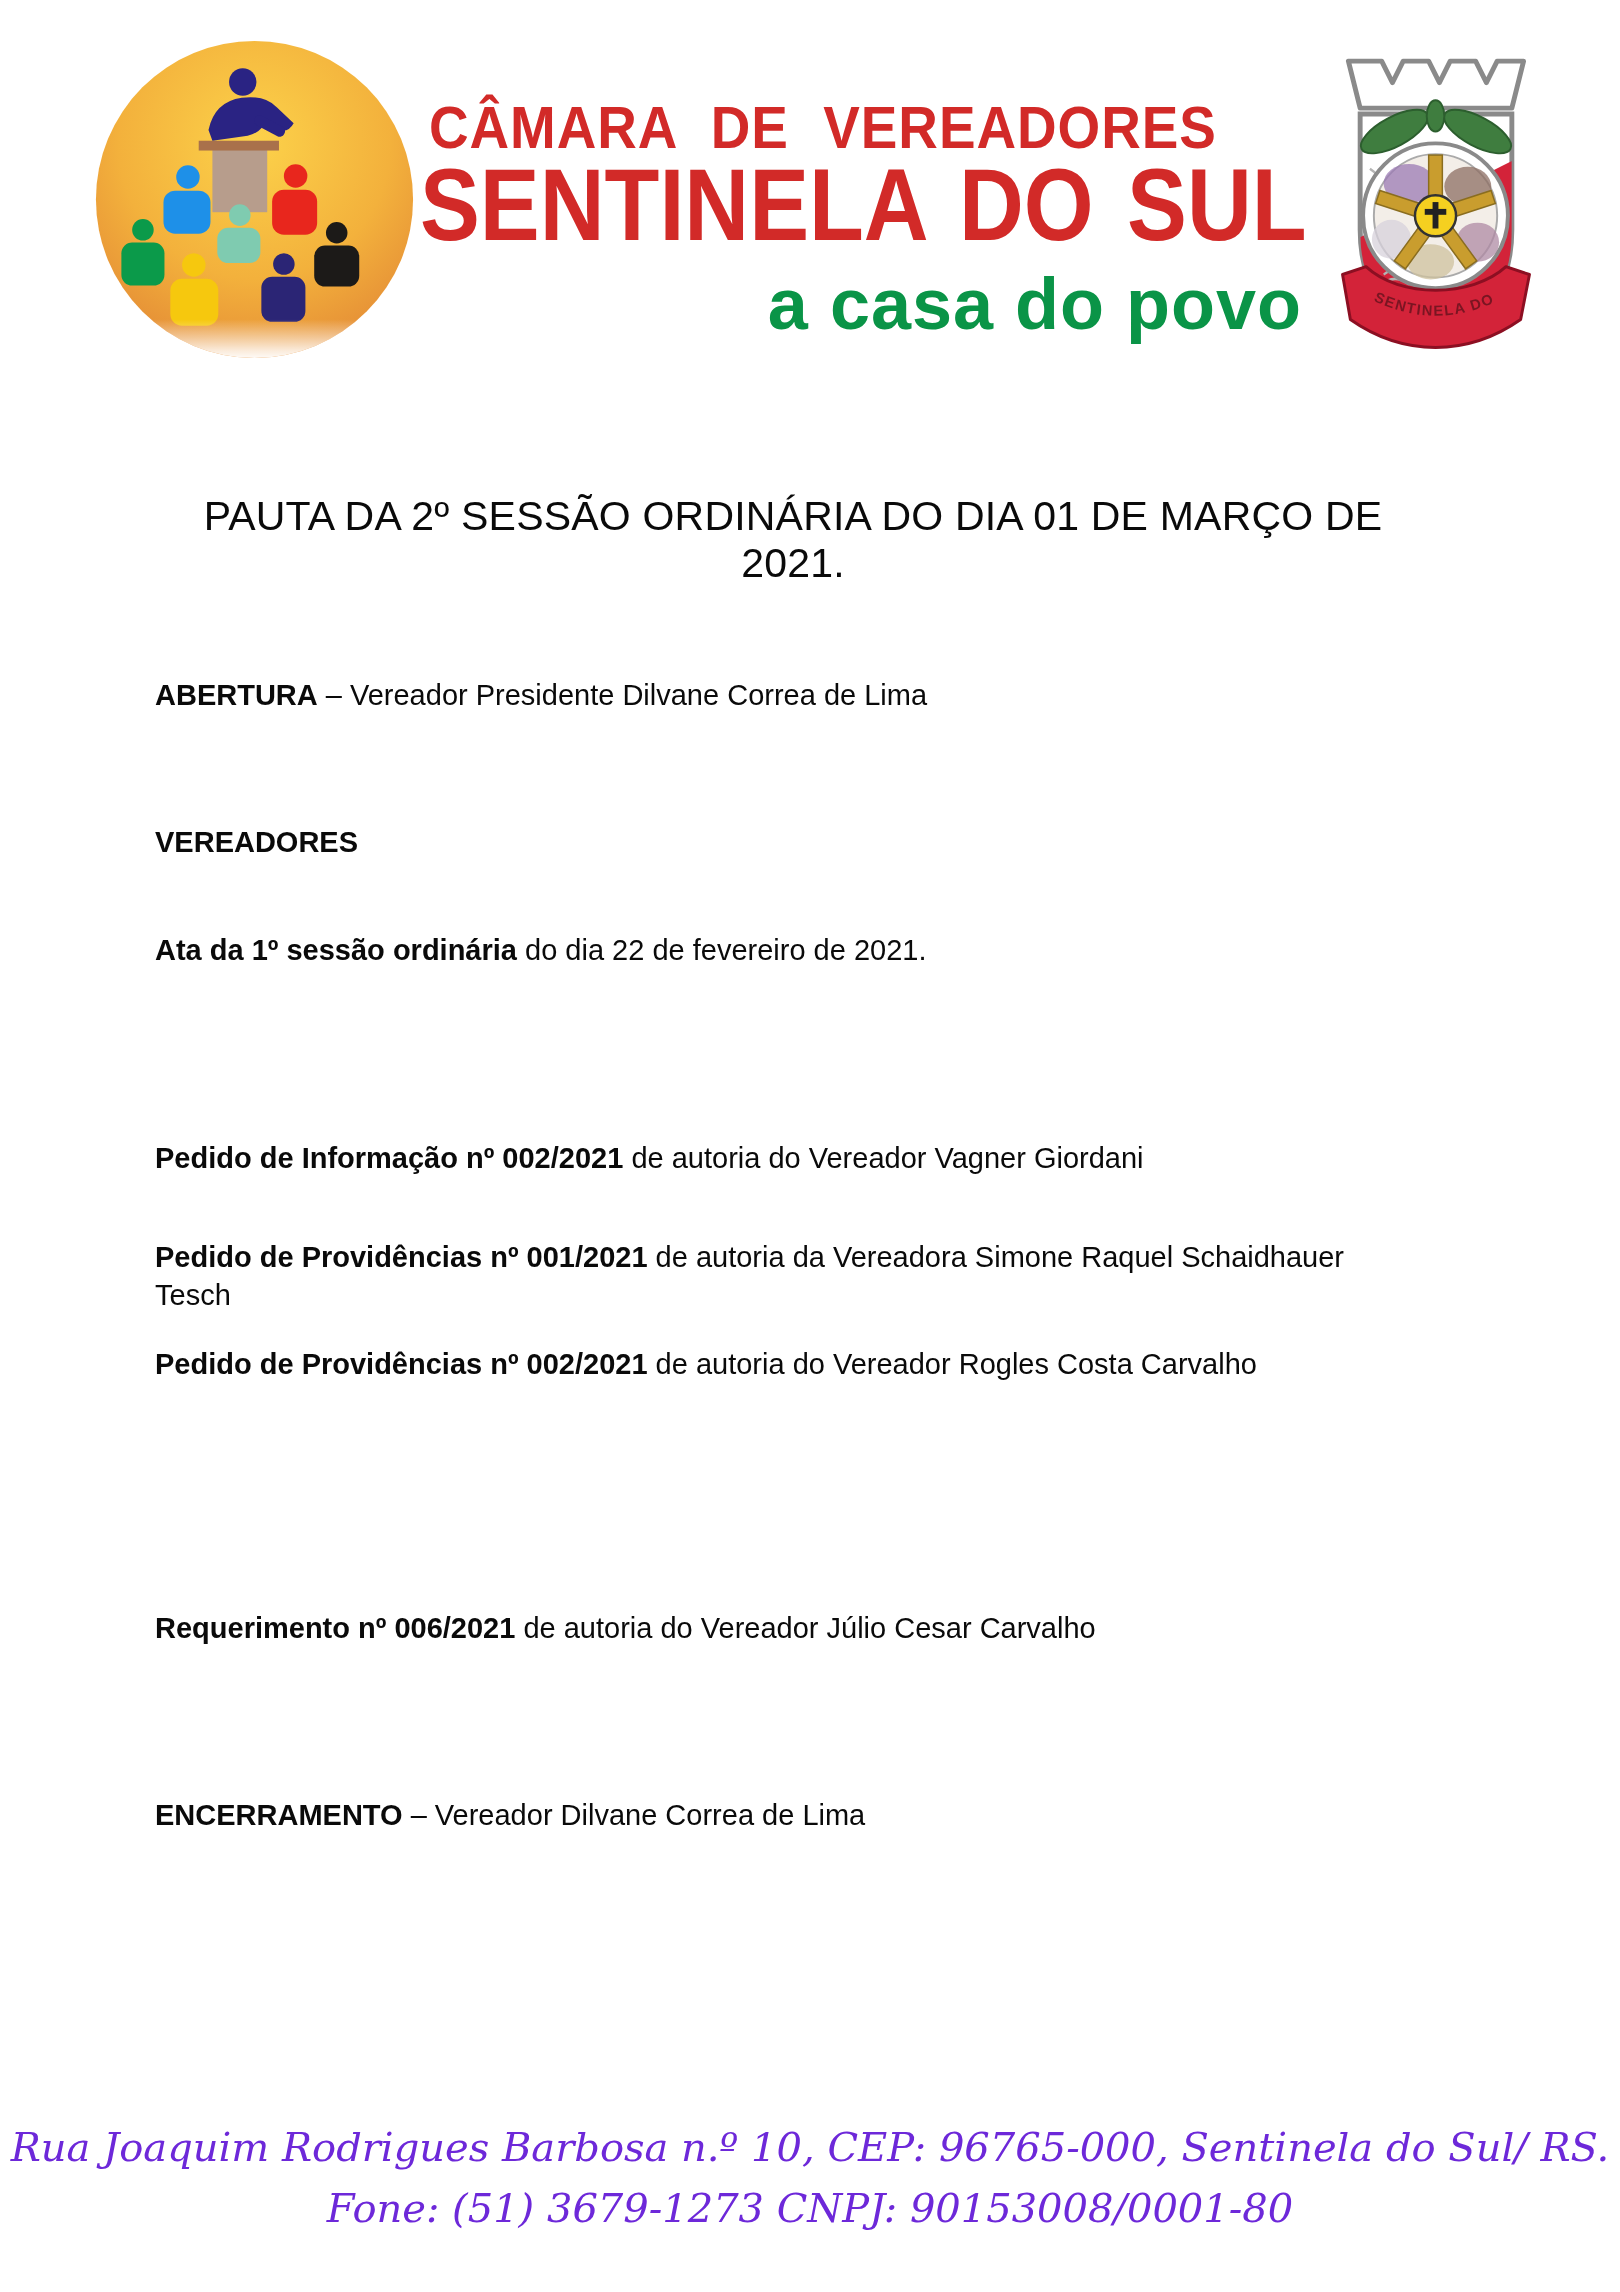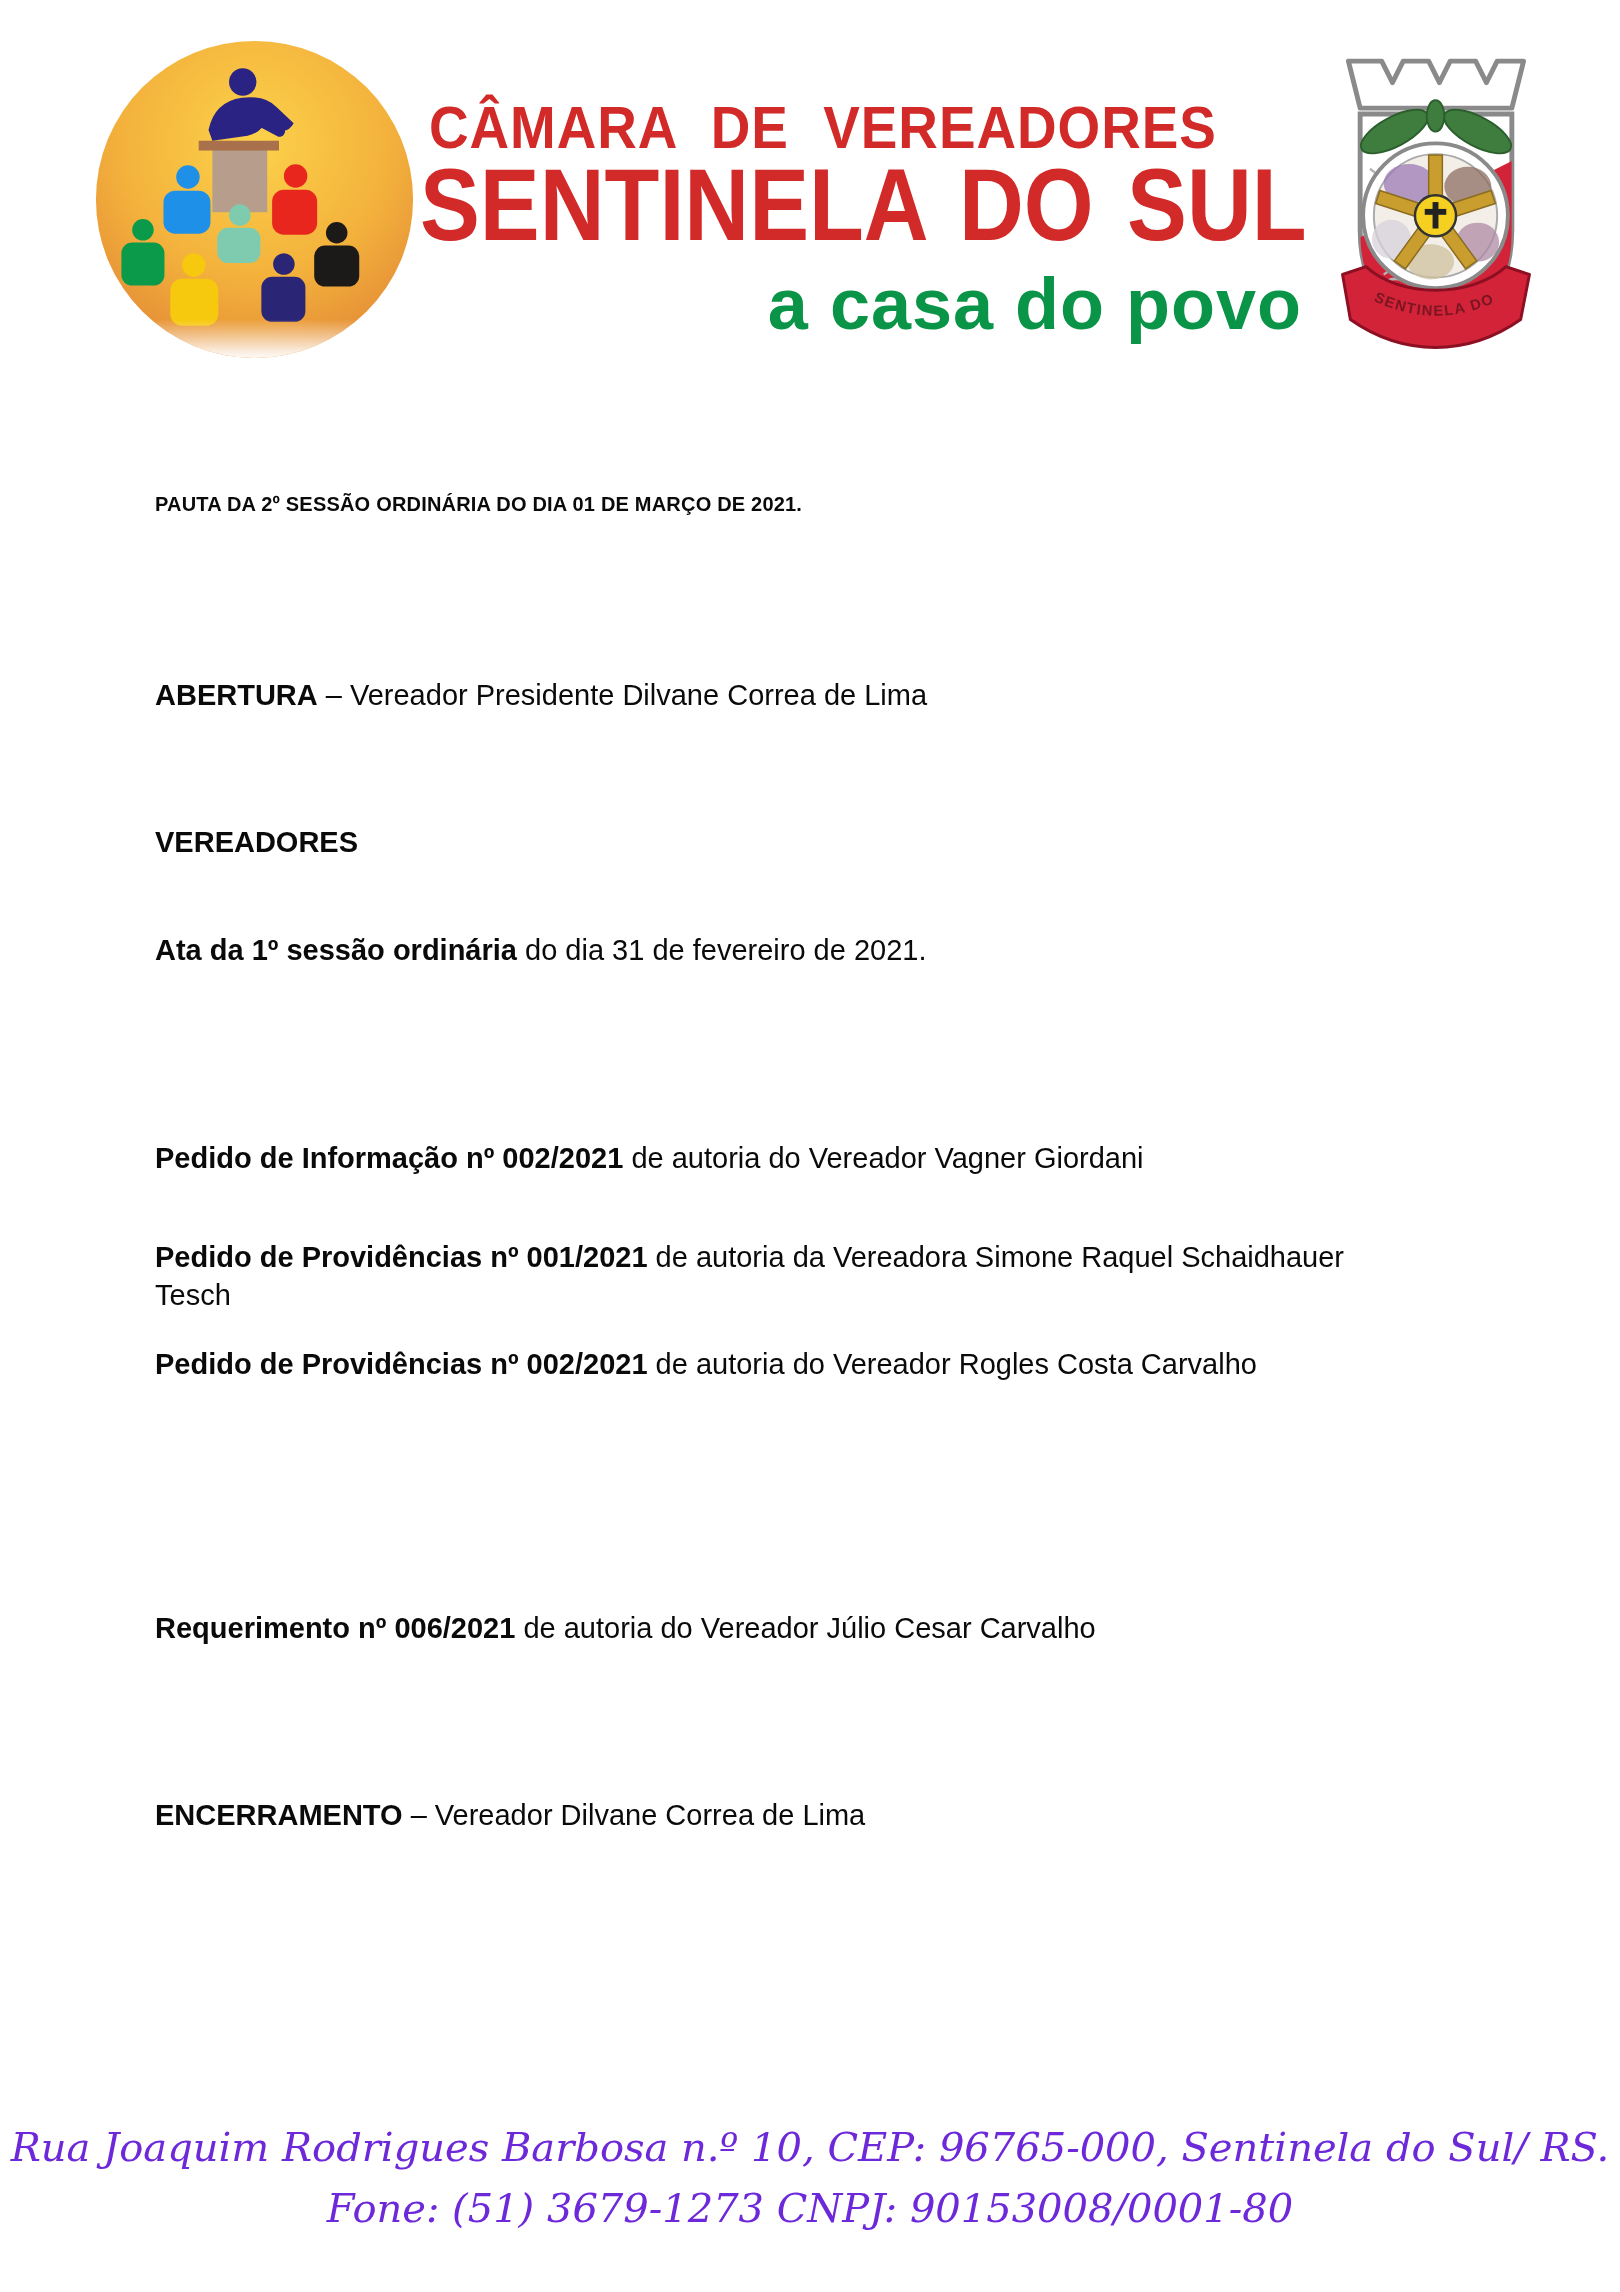--- a/index.html
+++ b/index.html
@@ -32,21 +32,21 @@
     transform:scaleX(.88);transform-origin:left top;
   }
   .brand-tagline{
     position:absolute;left:412px;top:263px;width:890px;
     text-align:right;font-size:72px;font-weight:bold;color:var(--green);
     letter-spacing:1px;
   }
   
   .doc-title{
     position:absolute;left:155px;top:493px;width:1276px;
-    font-size:20px;font-weight:bold;letter-spacing:0.2px;
+    text-align:center;font-size:41px;font-weight:normal;letter-spacing:0.2px;
   }
   .para{
     position:absolute;left:155px;width:1392px;
     font-size:29px;line-height:38px;
   }
   .para strong{font-weight:bold;margin-top:36px;}
   .para.narrow{width:1225px;}
   .para.justify{text-align:justify;}
   .p0{top:647px;} .p1{top:794px;} .p2{top:902px;} .p3{top:1110px;}
   .p4{top:1209px;} .p5{top:1316px;} .p6{top:1472px;} .p7{top:1580px;}
@@ -194,21 +194,21 @@
       </g>
     </svg>
   </div>
 
   <div class="doc-title">PAUTA DA 2º SESSÃO ORDINÁRIA DO DIA 01 DE MARÇO DE 2021.</div>
 
   <p class="para p0"><strong>ABERTURA</strong><span> – Vereador Presidente Dilvane Correa de Lima</span></p>
 
   <p class="para p1"><strong>VEREADORES</strong><span></span></p>
 
-  <p class="para p2"><strong>Ata da 1º sessão ordinária</strong><span> do dia 31 de fevereiro de 2021.</span></p>
+  <p class="para p2"><strong>Ata da 1º sessão ordinária</strong><span> do dia 22 de fevereiro de 2021.</span></p>
 
   <p class="para p3"><strong>Pedido de Informação nº 002/2021</strong><span> de autoria do Vereador Vagner Giordani</span></p>
 
   <p class="para p4 narrow"><strong>Pedido de Providências nº 001/2021</strong><span> de autoria da Vereadora Simone Raquel Schaidhauer Tesch</span></p>
 
   <p class="para p5"><strong>Pedido de Providências nº 002/2021</strong><span> de autoria do Vereador Rogles Costa Carvalho</span></p>
 
 
   <p class="para p7"><strong>Requerimento nº 006/2021</strong><span> de autoria do Vereador Júlio Cesar Carvalho</span></p>
 

